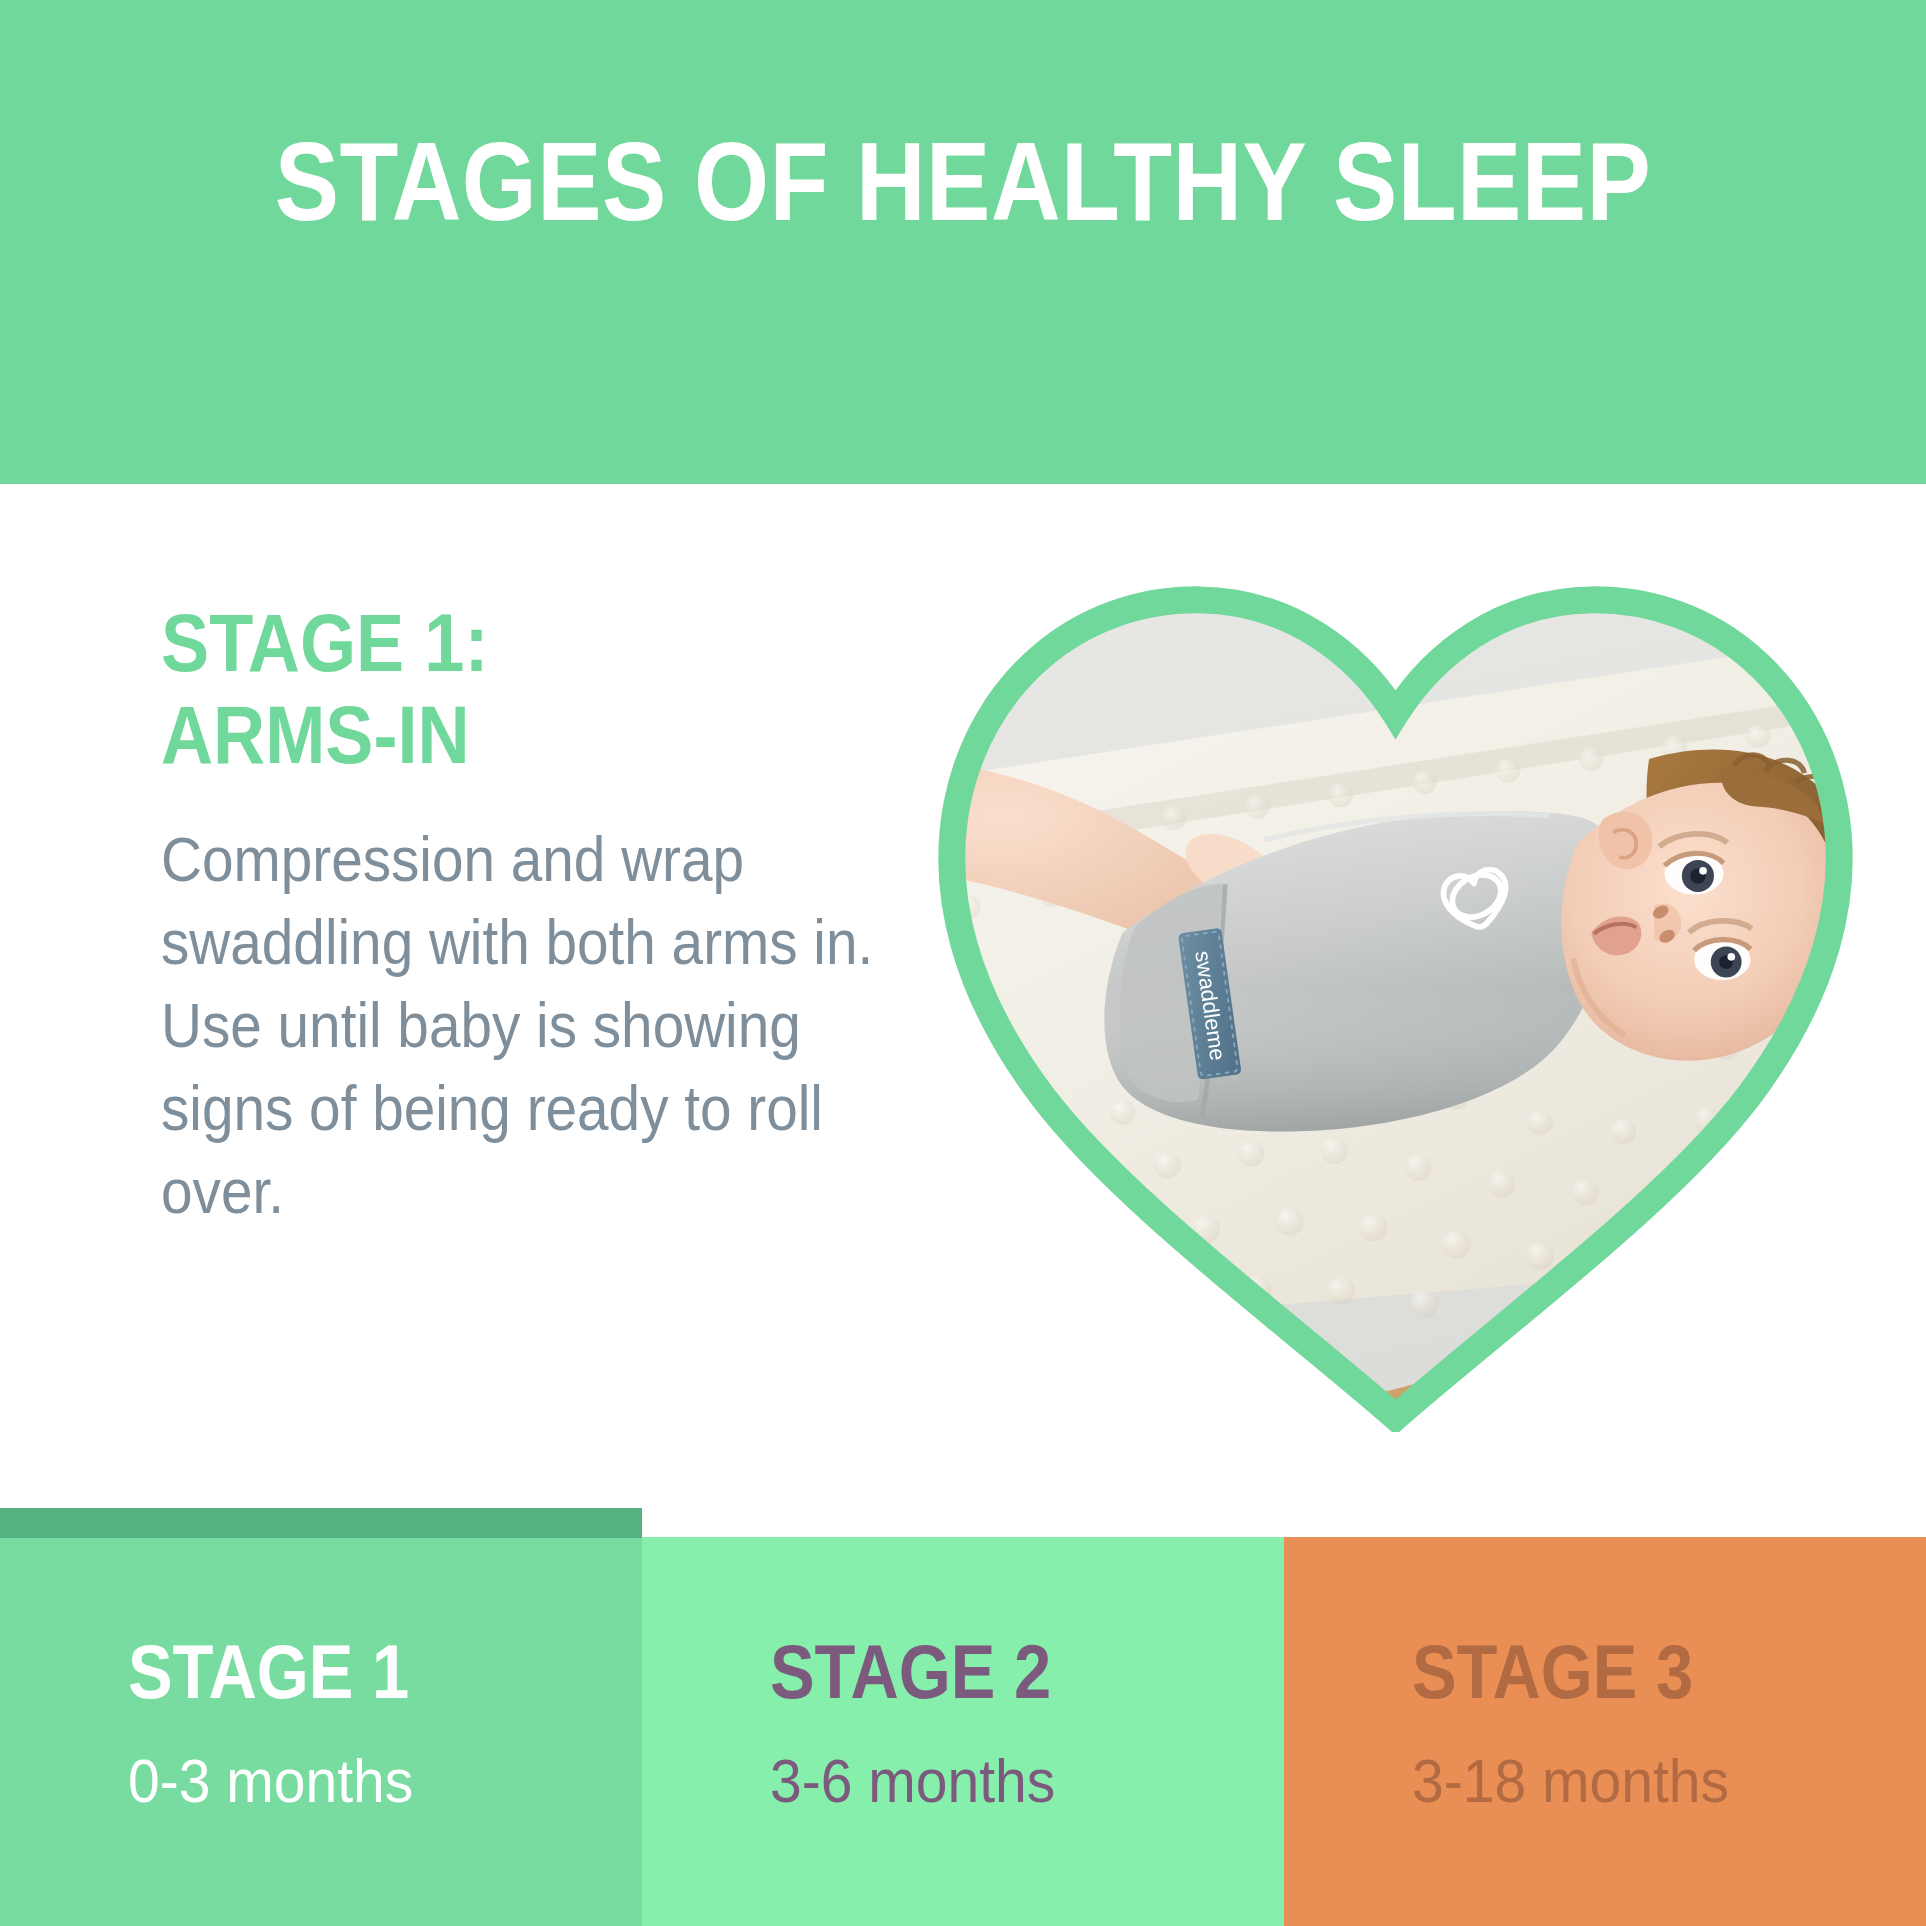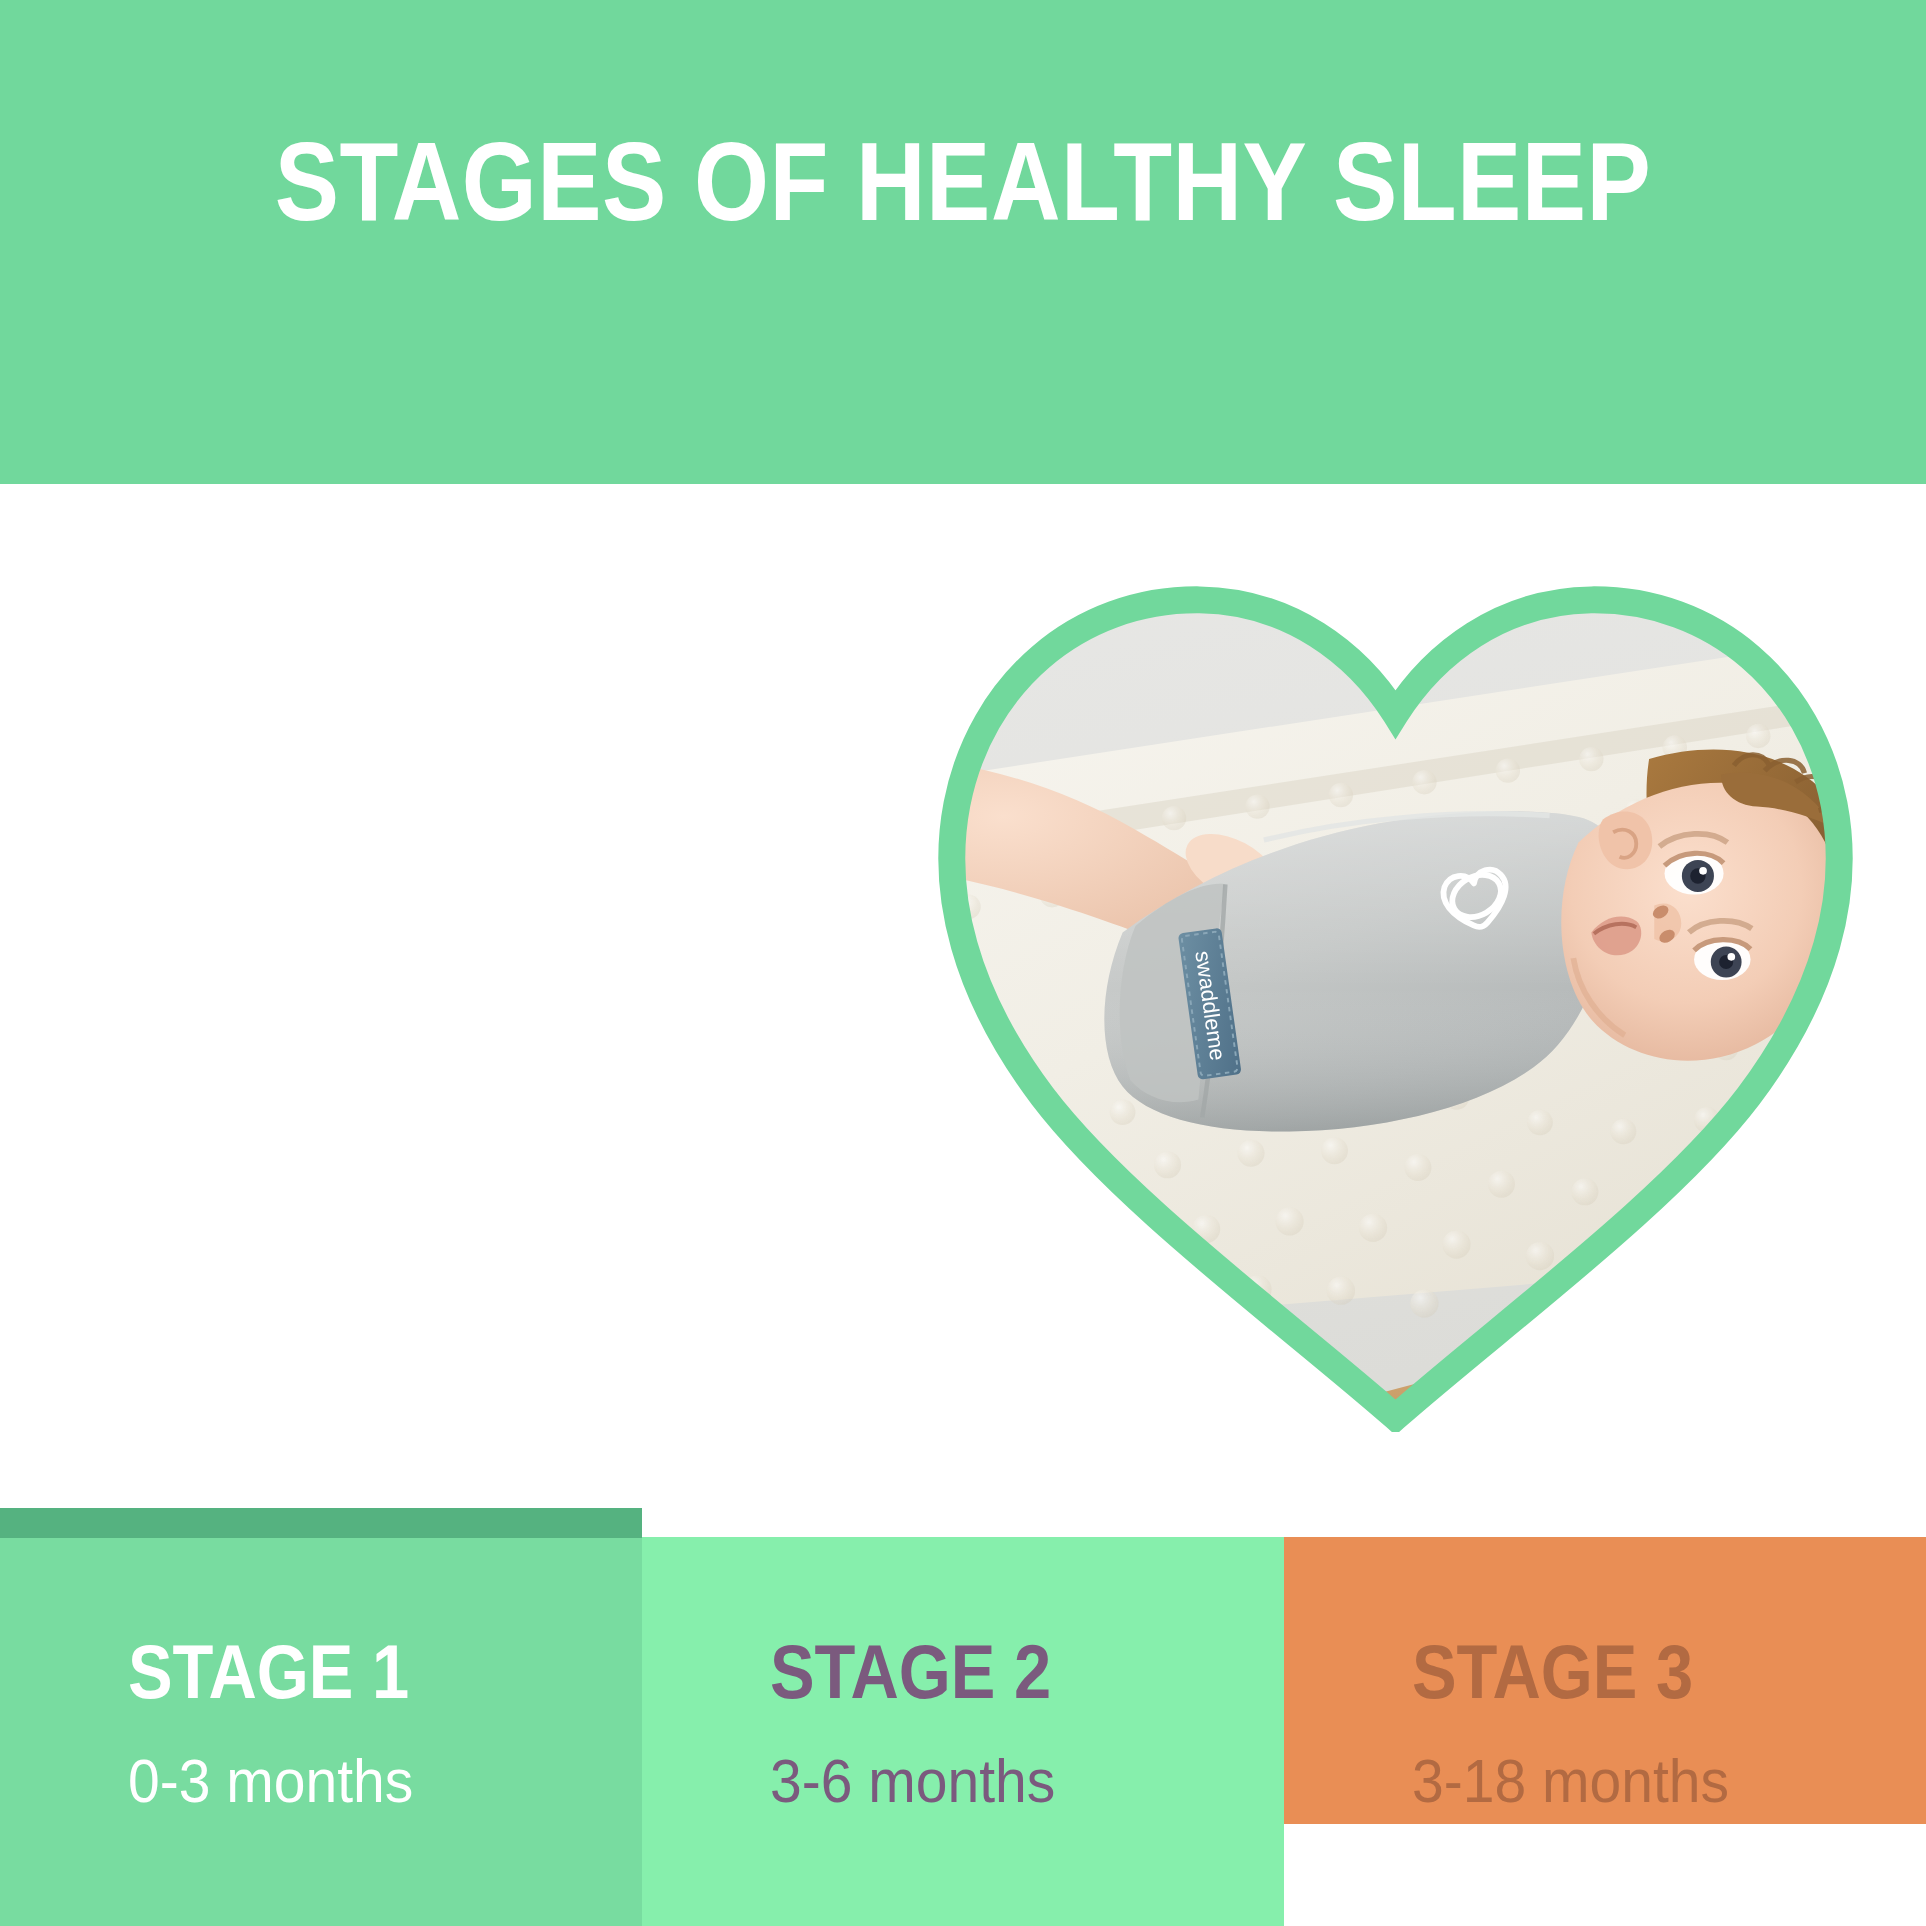--- a/index.html
+++ b/index.html
@@ -70,21 +70,21 @@
 
   
   .bar {
     position:absolute; bottom:0; overflow:hidden;
   }
   .bar-stage1 { left:0; width:642px; top:1508px; height:419px; background:#78dca0;padding-left:24px; }
   .bar-stage1-cap {
     position:absolute; left:0; top:0; width:642px; height:29.5px; background:#55b280;
   }
   .bar-stage2 { left:642px; width:642px; top:1537px; height:389px; background:#86efac; }
-  .bar-stage3 { left:1284px; width:642px; top:1537px; height:287px; background:#e98e55; }
+  .bar-stage3 { left:1284px; width:642px; top:1537px; height:389px; background:#e98e55; }
 
   .bar-inner { position:absolute; left:128px; top:0; }
   .bar-title {
     font-family:"Liberation Sans", sans-serif;
     font-weight:700;
     font-size:76px;
     line-height:1.0;
     letter-spacing:0px;
     transform:scaleX(0.88);
     transform-origin:0 0;
@@ -110,20 +110,25 @@
 </style>
 </head>
 <body>
 
 <div id="root">
 
   <div class="header-band">
     <div class="header-title">STAGES OF HEALTHY SLEEP</div>
   </div>
 
+  <div class="left-col">
+    <div class="stage-heading">STAGE 1:
+ARMS-IN</div>
+    <div class="stage-body">Compression and wrap swaddling with both arms in. Use until baby is showing signs of being ready to roll over.</div>
+  </div>
 
   <div class="heart-wrap">
     <svg viewBox="0 0 1450 1478" xmlns="http://www.w3.org/2000/svg">
       <defs>
 
         <path id="heartPath" d="M725 1455
                  C 560 1310, 300 1120, 175 955
                  C  55  795,  15  640,  42  500
                  C  78  315, 228  180, 420  182
                  C 560  184, 665  265, 725  360

